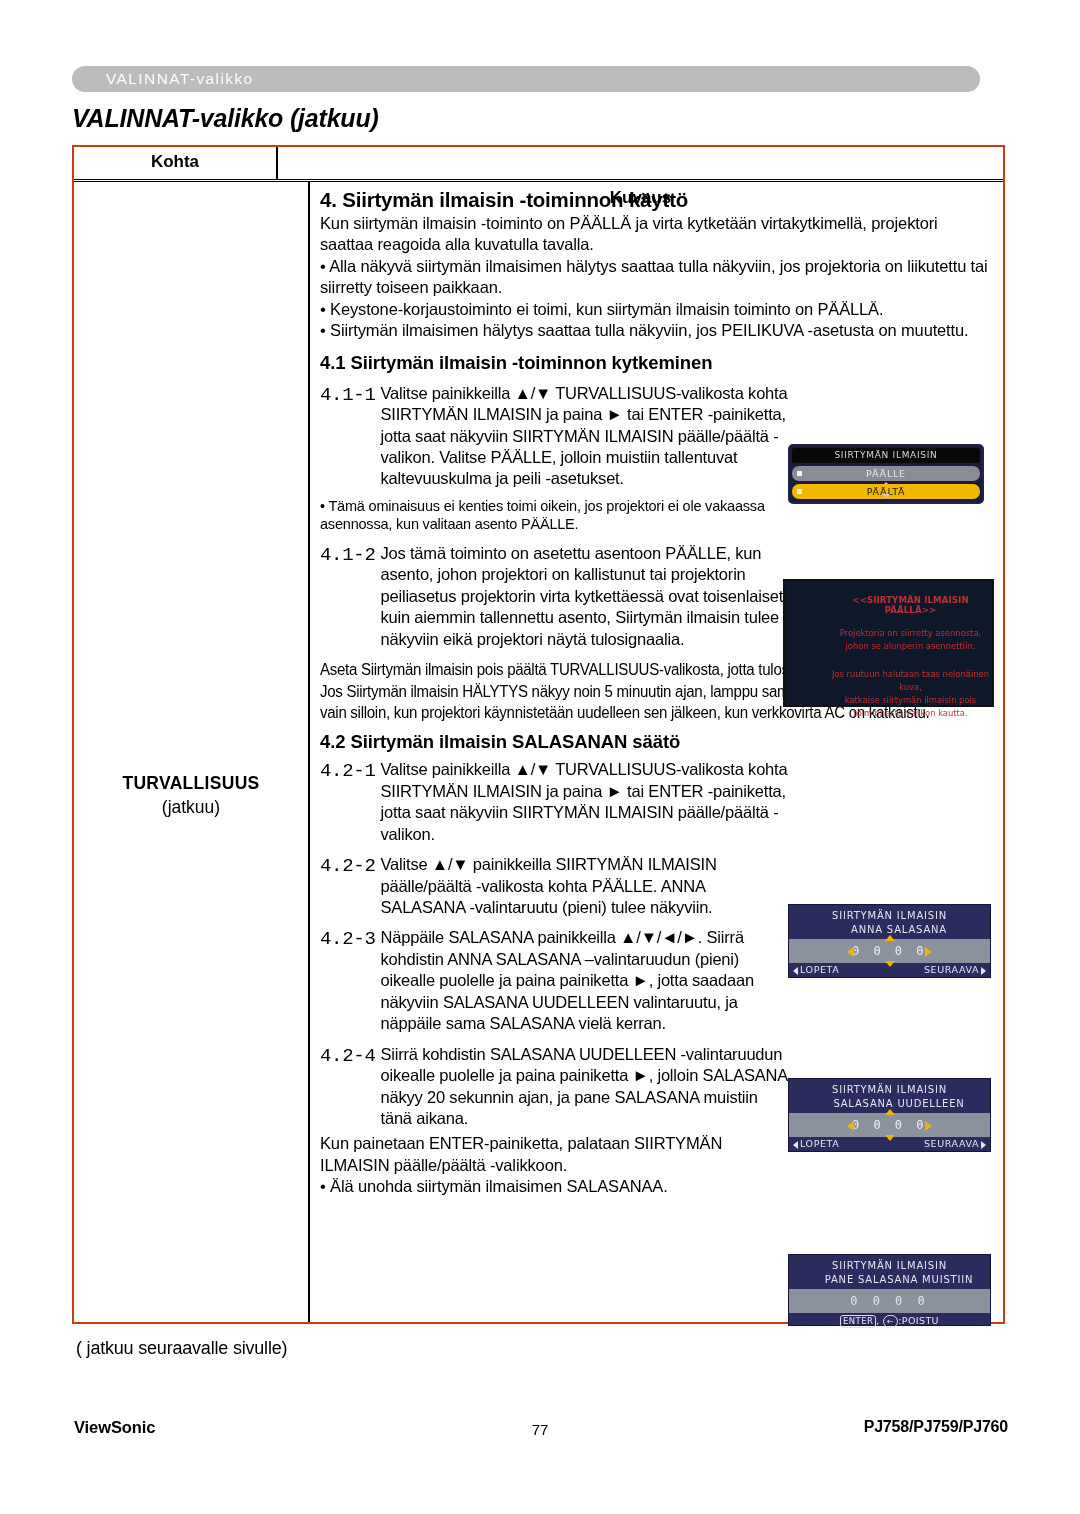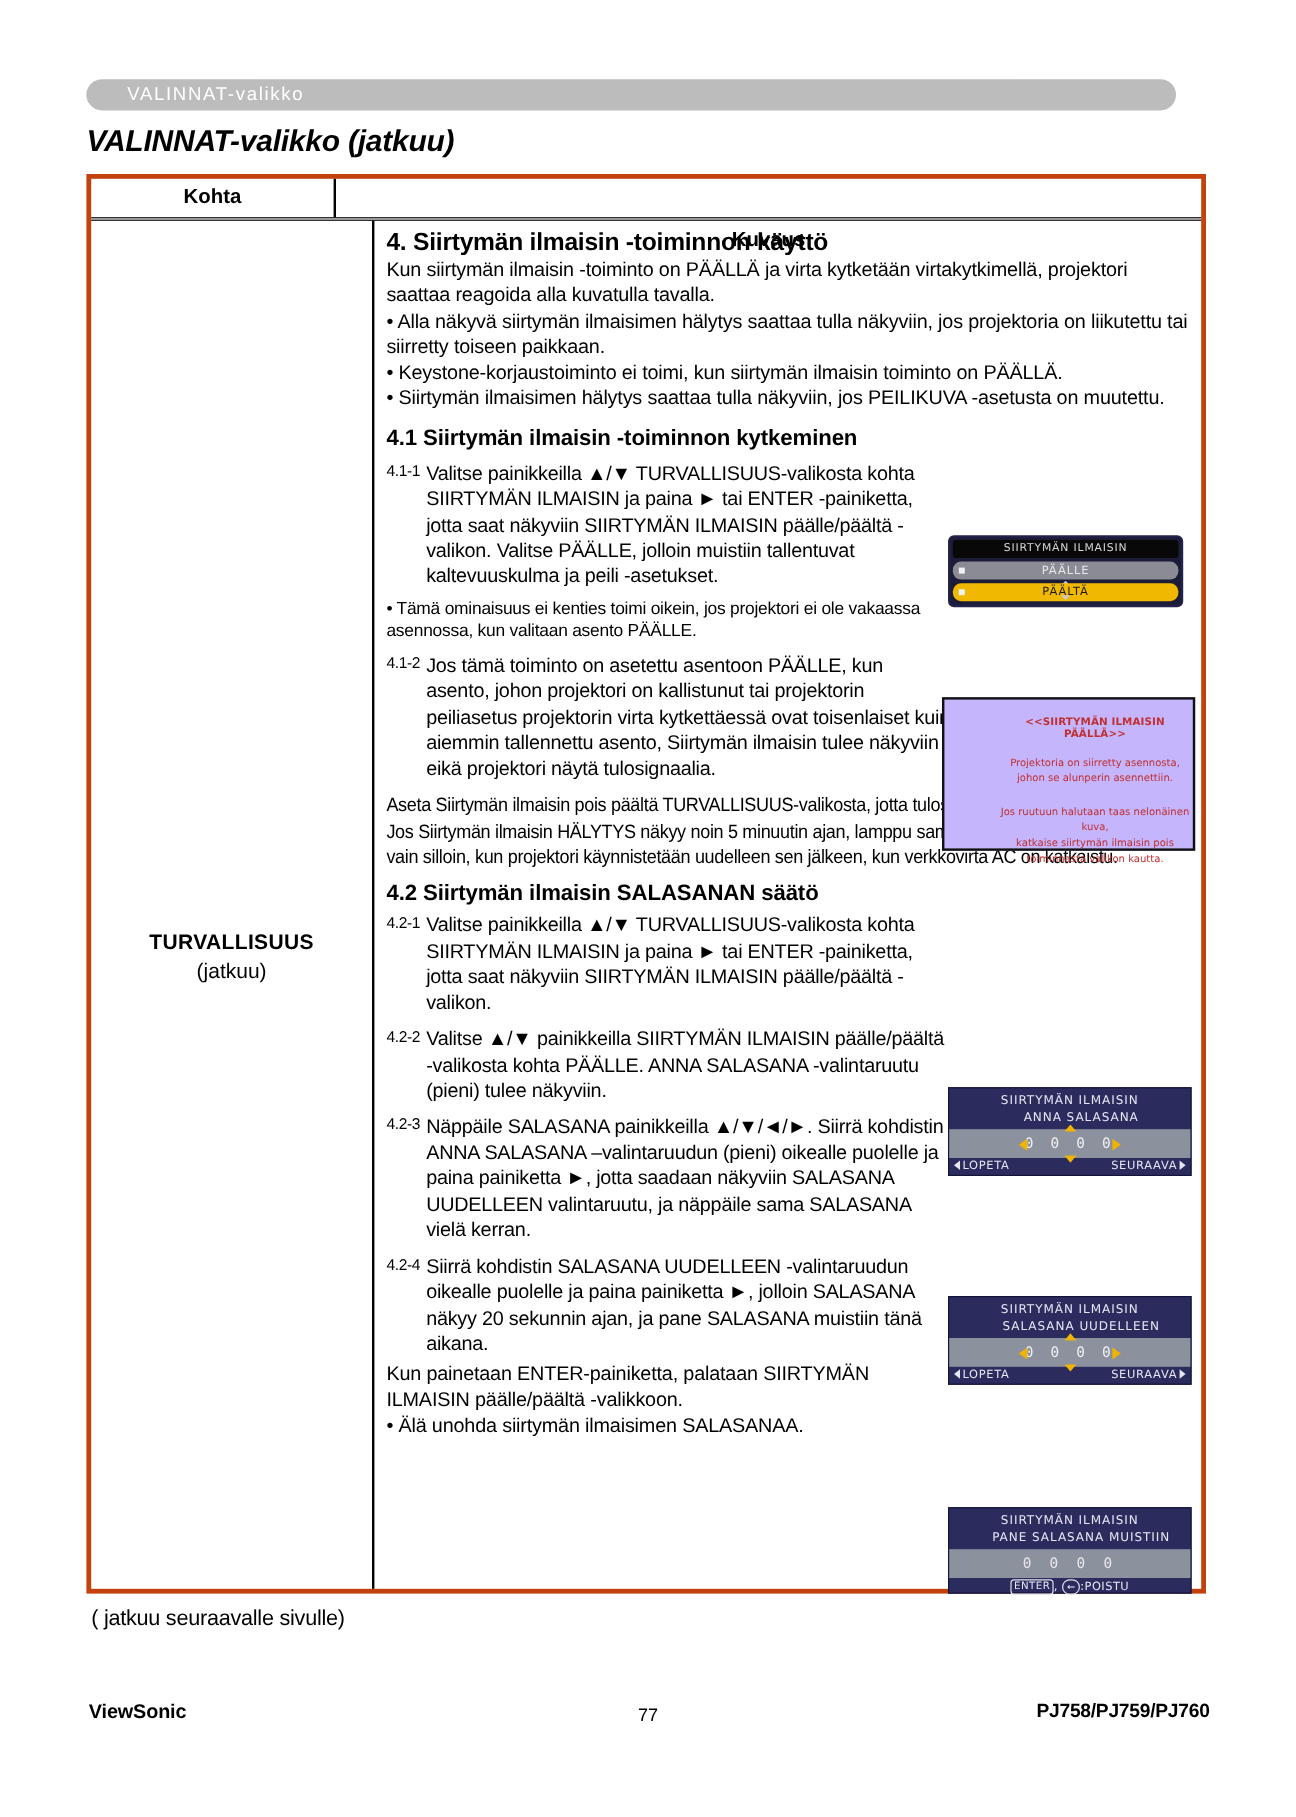--- a/index.html
+++ b/index.html
@@ -45,21 +45,21 @@
     font-style: italic;
     letter-spacing: -0.2px;
   }
 
   
   .tbl {
     position: absolute;
     left: 72px;
     top: 145px;
     width: 933px;
-    border: 4px solid #c2410c;
+    border: 2px solid #c2410c;
     box-sizing: border-box;
   }
   .tbl-head {
     display: flex;
     border-bottom: 3px double #000;
     height: 32px;
   }
   .th-kohta {
     width: 204px;
     border-right: 2px solid #000;
@@ -147,25 +147,26 @@
     transform-origin: left center;
     width: 106%;
   }
   .step {
     display: flex;
     width: 470px;
     margin-top: 9px;
   }
   .step-num {
     flex: 0 0 auto;
-    font-size: 13px;
+    font-size: 19px;
     line-height: 1.30;
     letter-spacing: -0.3px;
     padding-right: 5px;
     white-space: nowrap;
+    font-family: Liberation Mono, monospace;
   }
   .step-txt {
     font-size: 16.5px;
     line-height: 1.30;
     letter-spacing: -0.2px;
   }
 
   
   .osd {
     position: absolute;
@@ -218,21 +219,21 @@
     border-left: 4px solid transparent;
     border-right: 4px solid transparent;
   }
   .osd1-arrow.up   { top: 16px; border-bottom: 4px solid #c9c9c9; }
   .osd1-arrow.down { bottom: 1px; border-top: 4px solid #c9c9c9; }
 
   
   .osd2 {
     left: 473px; top: 397px;
     width: 211px; height: 128px;
-    background: #c4b5fd;
+    background: #0f172a;
     border: 2px solid #111;
     box-sizing: border-box;
     color: #c03030;
     text-align: center;
     padding-top: 14px;
     padding-left: 44px;
   }
   .osd2 .l1 { font-size: 8.6px; font-weight: bold; letter-spacing: 0.1px; }
   .osd2 .grp { margin-top: 12px; font-size: 8.4px; line-height: 1.55; }
   .osd2 .grp2 { margin-top: 15px; font-size: 8.4px; line-height: 1.55; }

